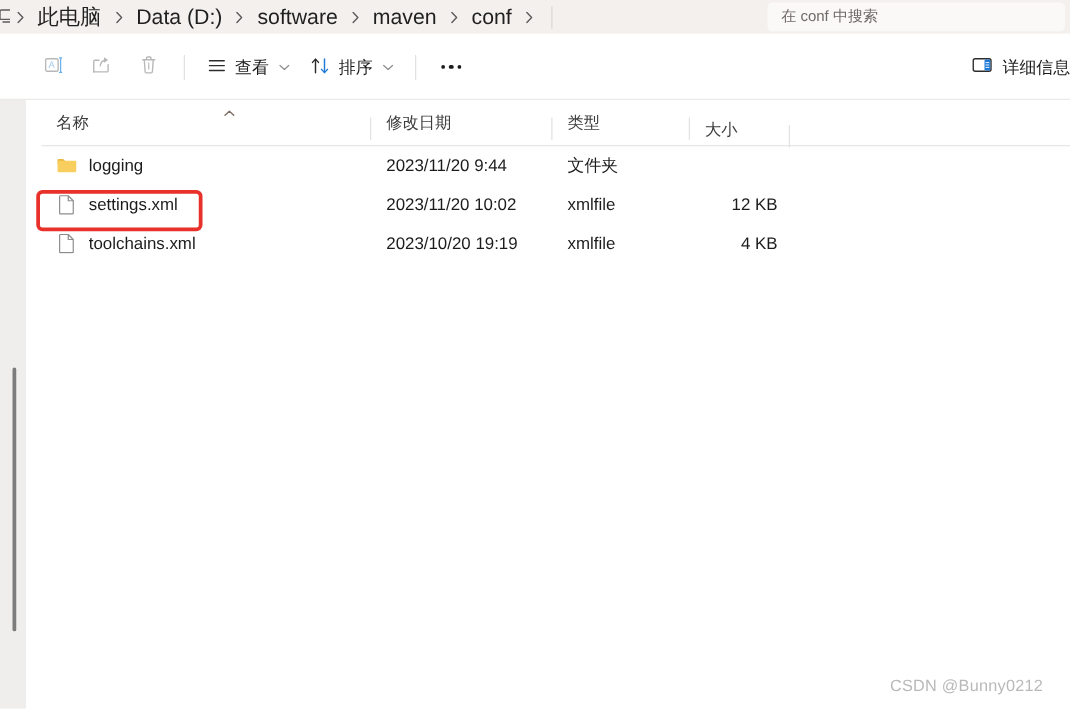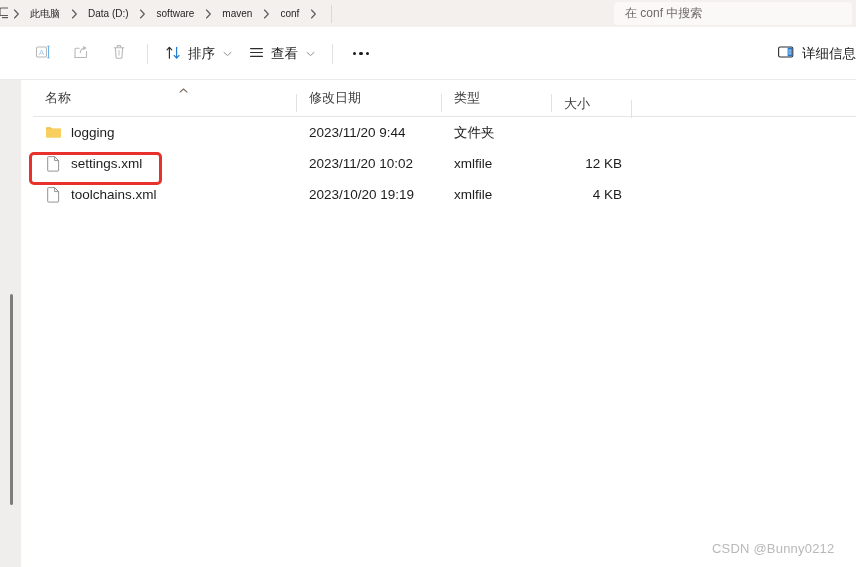--- a/index.html
+++ b/index.html
@@ -40,21 +40,21 @@
     width: 14px;
     height: 27px;
     margin-left: -6px;
     display: flex;
     align-items: center;
     justify-content: flex-end;
     color: #5c5c5c;
   }
   .crumb-icon svg { display: block; }
   .crumb {
-    font-size: 10px;
+    font-size: 17px;
     color: #1f1f1f;
     padding: 2px 6px;
     white-space: nowrap;
     line-height: 18px;
     border-radius: 3px;
   }
   .chev {
     color: #5a5a5a;
     font-size: 11px;
     padding: 0 3px;
@@ -381,41 +381,41 @@
             <path d="M9 7 V12.6" stroke="#b8b8b8" stroke-width="0.9"></path>
           </svg>
         </span>
       </div>
 
       <div class="tb-div"></div>
 
       <div class="tbtn">
         <span>
           <svg width="17" height="17" viewBox="0 0 17 17">
+            <path d="M2.6 4.6 h11.8 M2.6 8.5 h11.8 M2.6 12.4 h11.8" stroke="#2c2c2c" stroke-width="1.15" stroke-linecap="round"></path>
+          </svg>
+        </span>
+        <span class="lbl">查看</span>
+        <span class="caret-sm">
+          <svg width="9" height="6" viewBox="0 0 9 6">
+              <path d="M1 1.4 L4.5 4.6 L8 1.4" fill="none" stroke="#8e8e8e" stroke-width="1" stroke-linecap="round" stroke-linejoin="round"></path>
+            </svg>
+        </span>
+      </div>
+
+      <div class="tbtn">
+        <span>
+          <svg width="17" height="17" viewBox="0 0 17 17">
             <path d="M4.4 14.2 V3.6" stroke="#2c2c2c" stroke-width="1.15" stroke-linecap="round"></path>
             <path d="M2.0 5.9 L4.4 3.3 L6.8 5.9" fill="none" stroke="#2c2c2c" stroke-width="1.15" stroke-linecap="round" stroke-linejoin="round"></path>
             <path d="M11.6 3.2 V13.8" stroke="#1e78d7" stroke-width="1.15" stroke-linecap="round"></path>
             <path d="M9.2 11.5 L11.6 14.1 L14.0 11.5" fill="none" stroke="#1e78d7" stroke-width="1.15" stroke-linecap="round" stroke-linejoin="round"></path>
           </svg>
         </span>
         <span class="lbl">排序</span>
-        <span class="caret-sm">
-          <svg width="9" height="6" viewBox="0 0 9 6">
-              <path d="M1 1.4 L4.5 4.6 L8 1.4" fill="none" stroke="#8e8e8e" stroke-width="1" stroke-linecap="round" stroke-linejoin="round"></path>
-            </svg>
-        </span>
-      </div>
-
-      <div class="tbtn">
-        <span>
-          <svg width="17" height="17" viewBox="0 0 17 17">
-            <path d="M2.6 4.6 h11.8 M2.6 8.5 h11.8 M2.6 12.4 h11.8" stroke="#2c2c2c" stroke-width="1.15" stroke-linecap="round"></path>
-          </svg>
-        </span>
-        <span class="lbl">查看</span>
         <span class="caret-sm">
           <svg width="9" height="6" viewBox="0 0 9 6">
               <path d="M1 1.4 L4.5 4.6 L8 1.4" fill="none" stroke="#8e8e8e" stroke-width="1" stroke-linecap="round" stroke-linejoin="round"></path>
             </svg>
         </span>
       </div>
 
       <div class="tb-div"></div>
 
       <div class="tbtn">

